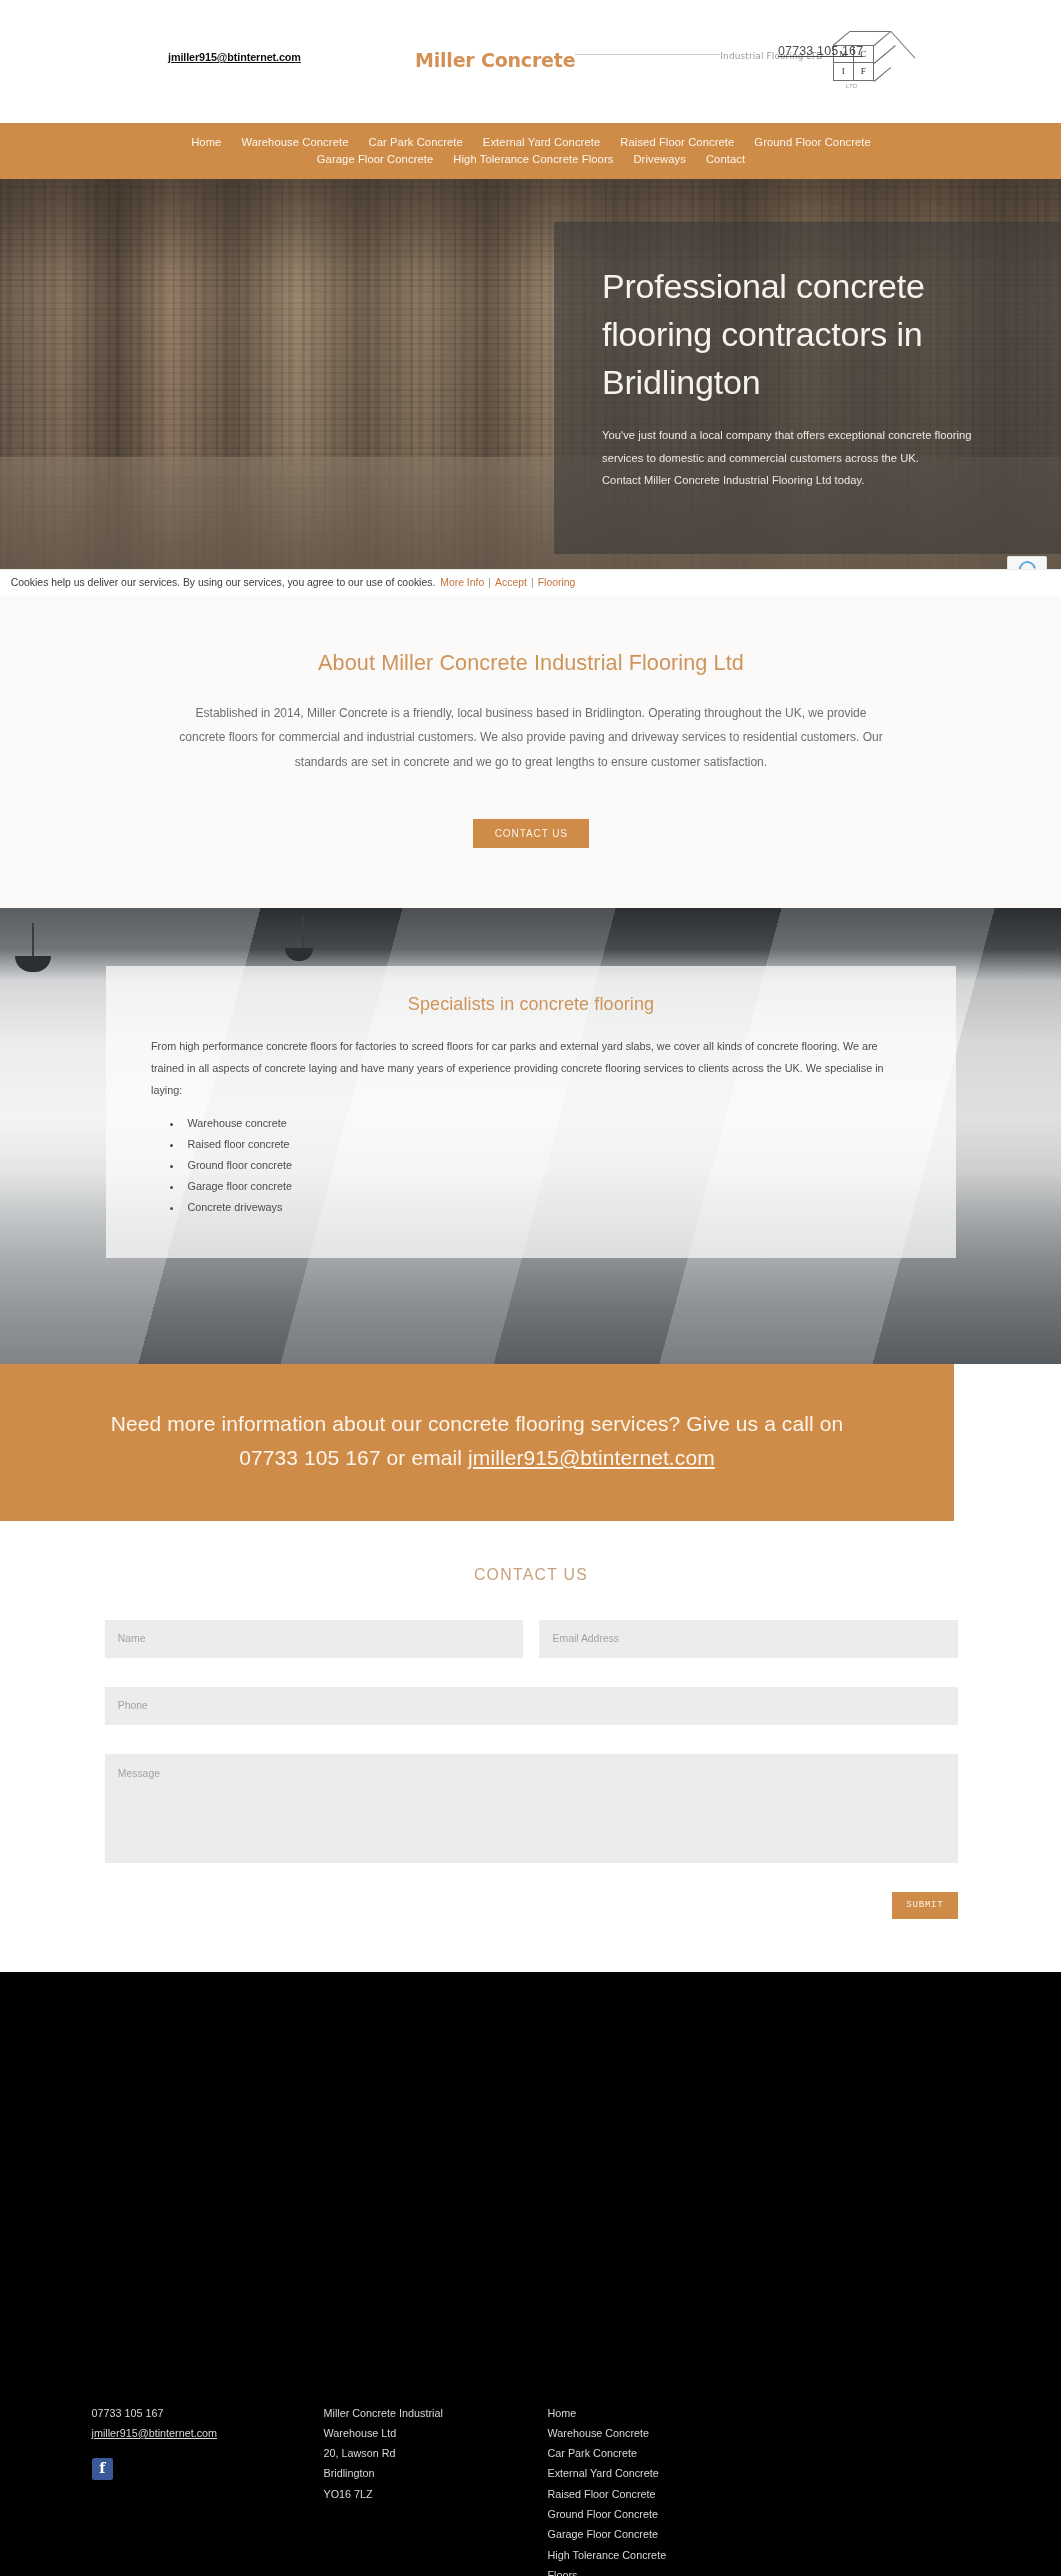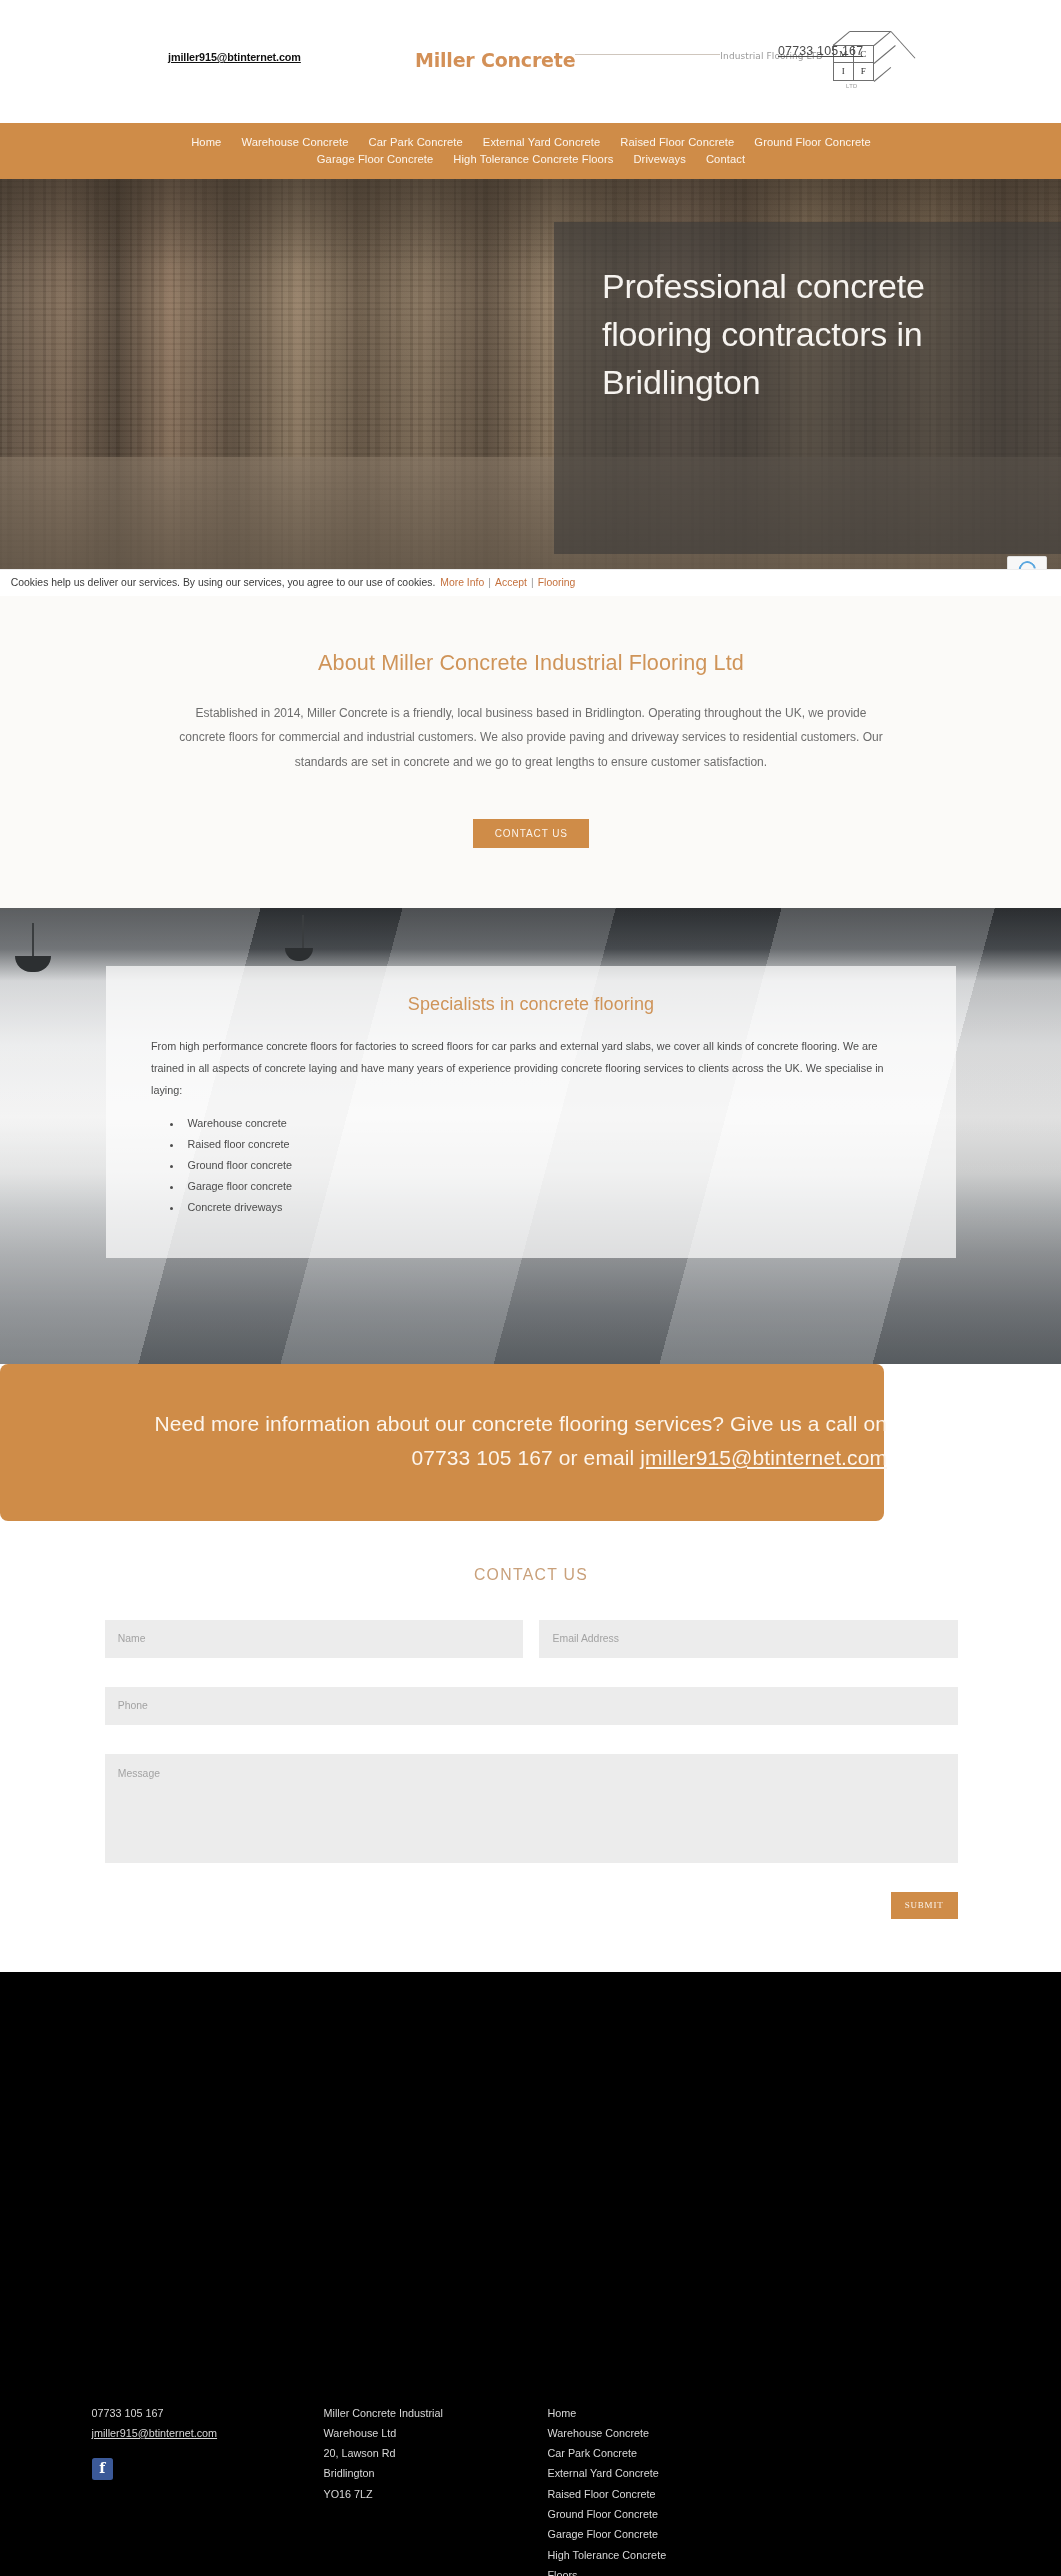--- a/index.html
+++ b/index.html
@@ -194,21 +194,21 @@
   .spec-title {
     text-align: center; color: #cf9459; font-size: 18px; font-weight: normal;
     margin-bottom: 21.6px; letter-spacing: 0.1px;
   }
   .spec-text { color: #4c4c4c; font-size: 10.8px; line-height: 2.0; }
   .spec-list { margin: 11.6px 0 0 31.5px; color: #4c4c4c; font-size: 10.8px; line-height: 1.95; }
   .spec-list li { padding-left: 5px; }
 
   
   .cta {
-    width: 884px; background: #cf8c48; padding: 43px 0 46px 0; text-align: right; border-radius: 8px;
+    width: 954px; background: #cf8c48; padding: 43px 0 46px 0; text-align: center;
   }
   .cta-text {
     color: #fdf5ec; font-size: 21px; line-height: 1.62; font-weight: normal;
     width: 887px; margin: 0 auto; letter-spacing: 0.1px;
   }
   .cta-link { color: #fdf5ec; text-decoration: underline; }
 
   
   .contact {
     width: 1062px; background: #ffffff; padding: 45px 0 53px 0;
@@ -226,21 +226,21 @@
   }
   .field::placeholder { color: #a3a3a3; }
   .field-half { flex: 1; }
   textarea.field {
     height: 109px; padding: 12.4px 13.3px; resize: none; line-height: 1.6;
   }
   .form-actions { display: flex; justify-content: flex-end; margin-top: 18px; }
   .btn-submit {
     background: #cf8c48; color: #fbf3ea; border: none; cursor: pointer;
     font-size: 9px; letter-spacing: 0.8px; padding: 8.3px 14px;
-    font-family: Liberation Serif, serif;
+    font-family: Liberation Mono, monospace;
   }
 
   
   .footer {
     width: 1062px; background: #000000; color: #d7d7d7;
     padding: 124px 0 0 0; min-height: 481px; position: relative;
   }
   .footer-inner {
     width: 879px; margin: 0 auto; display: flex; padding-top: 307px;
   }
@@ -317,20 +317,25 @@
       <a href="#" class="nav-item">Contact</a>
     </div>
   </nav>
 
   <section class="hero">
     <div class="hero-bg"></div>
     <div class="hero-ceiling"></div>
     <div class="hero-floor"></div>
     <div class="hero-panel">
       <h1 class="hero-title">Professional concrete flooring contractors in Bridlington</h1>
+      <div class="hero-sub">
+        <div>You've just found a local company that offers exceptional concrete flooring</div>
+        <div>services to domestic and commercial customers across the UK.</div>
+        <div>Contact Miller Concrete Industrial Flooring Ltd today.</div>
+      </div>
     </div>
     <div class="recaptcha-badge">
       <div class="recaptcha-mark"></div>
     </div>
   </section>
 
   <div class="cookiebar">
     <span>Cookies help us deliver our services. By using our services, you agree to our use of cookies.</span>
     <a href="#" class="cookie-link" style="margin-left:5px;text-align:right;">More Info</a>
     <span class="sep">|</span>

